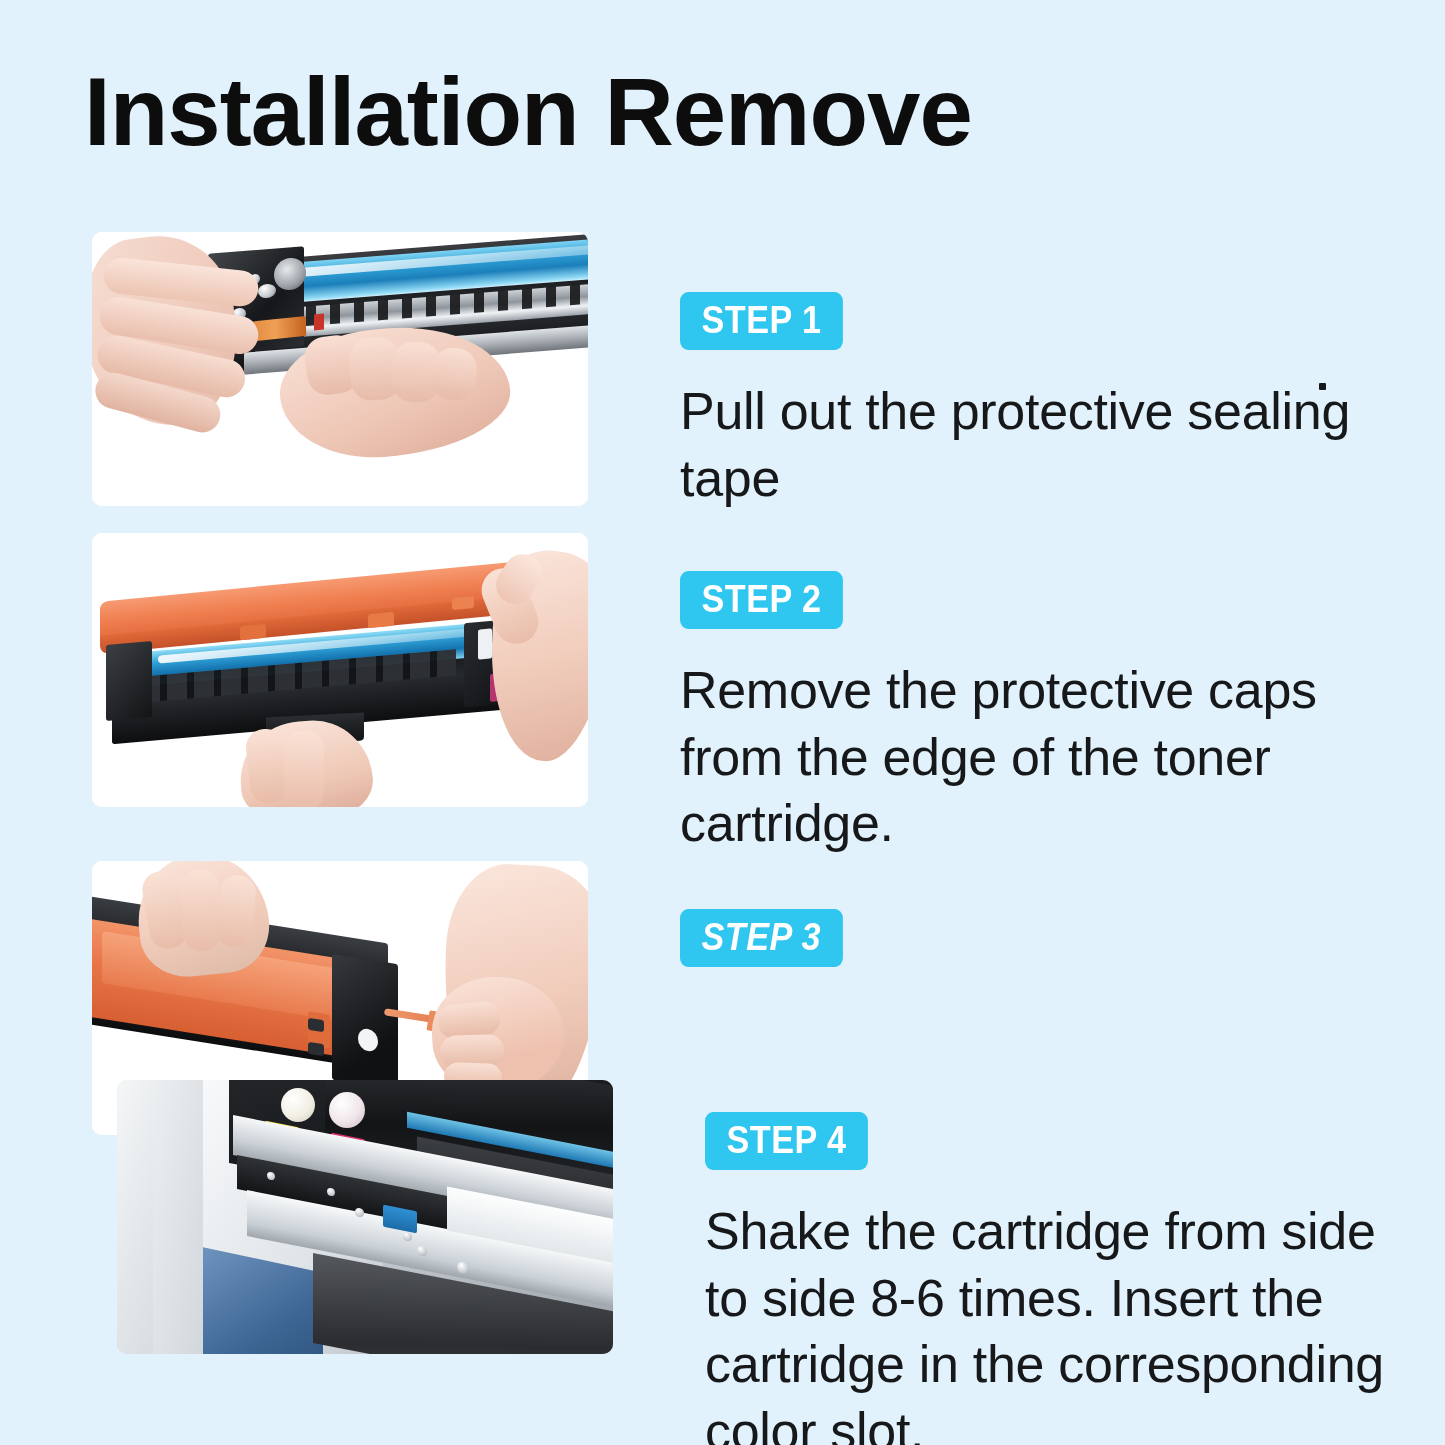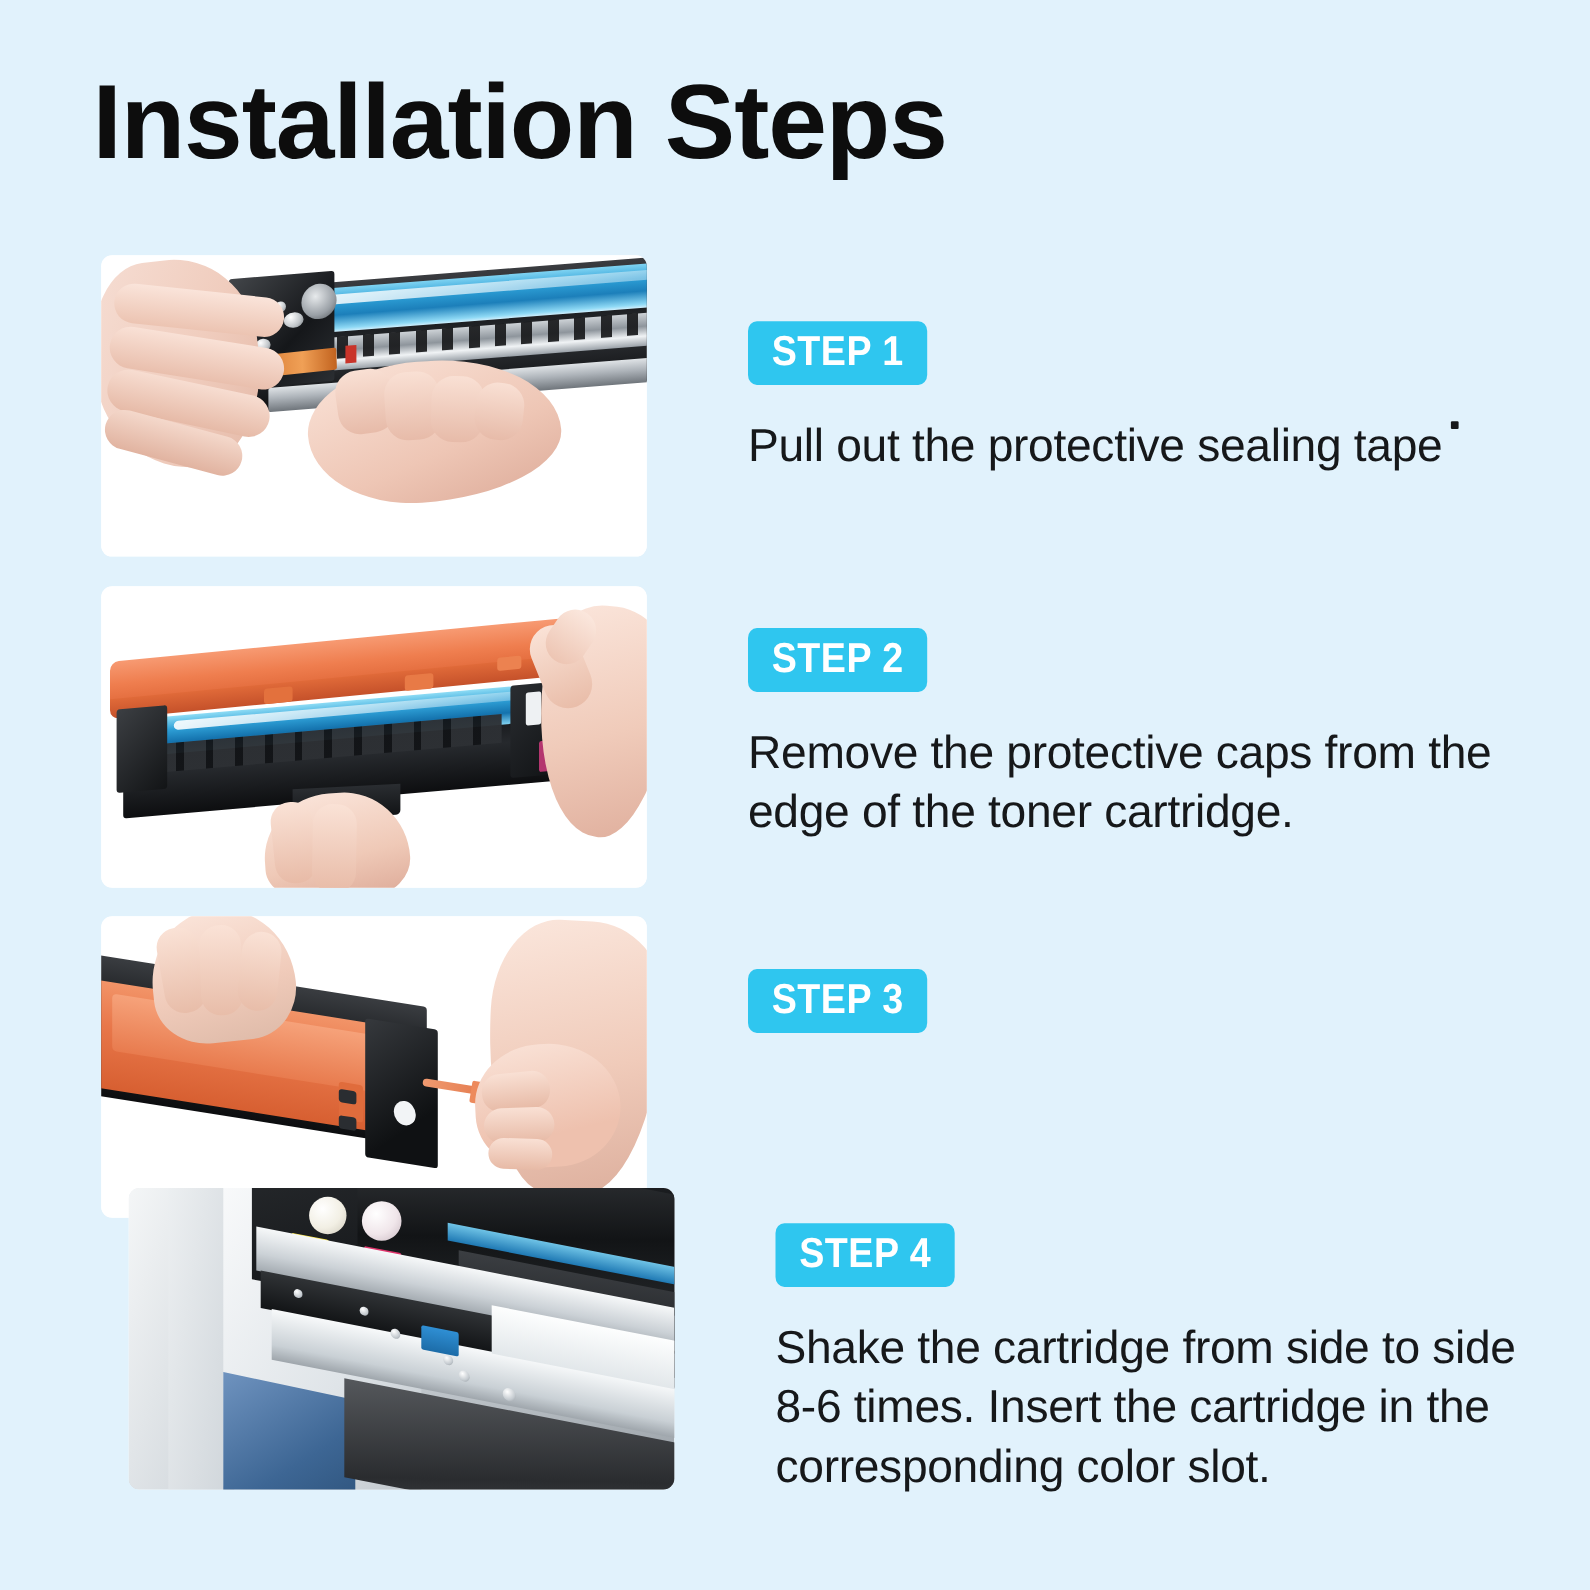--- a/index.html
+++ b/index.html
@@ -37,21 +37,21 @@
     width: 1445px;
     height: 1445px;
   }
   .step-row {
     position: absolute;
     left: 0;
     width: 1289px;
   }
   .step-row.r1 { top: 232px; height: 274px; }
   .step-row.r2 { top: 533px; height: 274px; }
-  .step-row.r3 { top: 833px; height: 274px; }
+  .step-row.r3 { top: 861px; height: 274px; font-style: italic; }
   .step-row.r4 { top: 1080px; height: 274px; margin-left: 25px; }
 
   
   .photo-card {
     position: absolute;
     left: 92px;
     top: 0;
     width: 496px;
     height: 274px;
     background: #ffffff;
@@ -372,21 +372,21 @@
     font-weight: bold;
     letter-spacing: 0.5px;
     line-height: 1;
     transform: scaleX(0.9);
     transform-origin: left center;
     white-space: nowrap;
   }
   .step-caption {
     margin-top: 28px;
     font-family: "Liberation Sans", sans-serif;
-    font-size: 42px;
+    font-size: 52px;
     line-height: 1.28;
     color: #16181a;
     letter-spacing: -0.3px;
     max-width: 690px;
   }
   .r1 .step-text { top: 60px; }
   .r2 .step-text { top: 38px; }
   .r3 .step-text { top: 48px; }
   .r4 .step-text { top: 32px; }
 
@@ -396,21 +396,21 @@
     top: 383px;
     width: 7px;
     height: 7px;
     background: #16181a;
     border-radius: 1px;
   }
 </style>
 </head>
 <body>
 
-<div class="page-title">Installation Steps</div>
+<div class="page-title">Installation Remove</div>
 
 <div class="steps">
 
   <div class="step-row r1">
     <div class="photo-card">
       <div class="photo">
         <div class="p1-body"></div>
         <div class="p1-rail"></div>
         <div class="p1-teeth"></div>
         <div class="p1-drum"></div>

